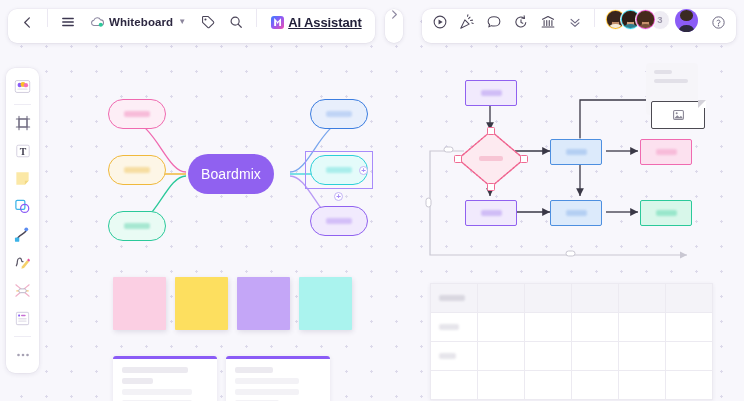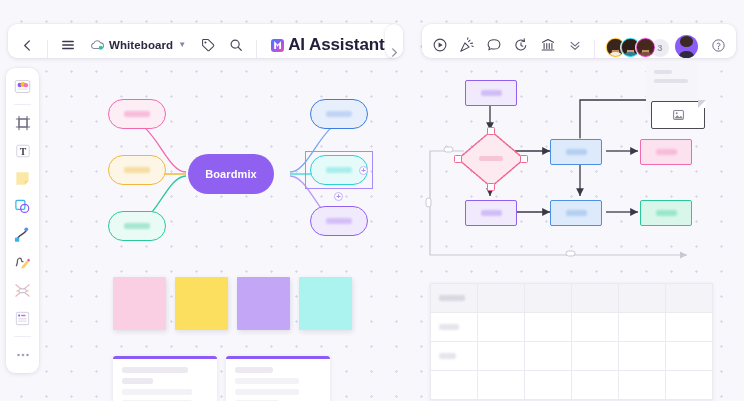--- a/index.html
+++ b/index.html
@@ -18,24 +18,24 @@
     background-size: 25px 25px;
     background-position: 9px 9px;
   }
 
   
   .topbar {
     position: absolute; top: 0; left: 0; right: 0; height: 50px;
     z-index: 40; pointer-events: none;
   }
   .bar-pill {
-    position: absolute; top: 24px; height: 34px;
+    position: absolute; top: 9px; height: 34px;
     background: #ffffff; border-radius: 9px;
     box-shadow: 0 1px 4px rgba(40,30,80,.10), 0 0 0 .5px rgba(40,30,80,.04);
-    display: flex; align-items: flex-end; pointer-events: auto;
+    display: flex; align-items: flex-start; pointer-events: auto;
   }
   .bar-left  { left: 8px;  padding: 0 6px; gap: 2px; }
   .bar-arrow { left: 385px; width: 18px; justify-content: center; }
   .bar-right { right: 8px; padding: 0 5px; gap: 1px; }
 
   .tbtn {
     width: 26px; height: 26px; border-radius: 6px;
     display: flex; align-items: center; justify-content: center;
     cursor: pointer; color: #4a4458; flex: none;
   }
@@ -58,21 +58,21 @@
     width: 13px; height: 13px; border-radius: 3px; flex: none;
     background: linear-gradient(135deg,#3b7dff 0%,#8b5cf6 45%,#ef4fb0 100%);
     position: relative; overflow: hidden;
   }
   .ai-logo::after {
     content: ""; position: absolute; left: 3px; top: 2.5px;
     width: 7px; height: 8px;
     background: #ffffff;
     clip-path: polygon(0 100%, 0 0, 50% 48%, 100% 0, 100% 100%, 72% 100%, 72% 42%, 50% 74%, 28% 42%, 28% 100%);
   }
-  .ai-text { font-size: 17px; color: #22203a; font-weight: 700; letter-spacing: -.1px; }
+  .ai-text { font-size: 13px; color: #22203a; font-weight: 700; letter-spacing: -.1px; text-decoration: underline; }
 
   
   .avatars { display: flex; align-items: center; padding-left: 4px; }
   .av {
     width: 21px; height: 21px; border-radius: 50%;
     border: 1.6px solid #fff; margin-left: -6px; flex: none;
     position: relative; overflow: hidden; cursor: pointer;
   }
   .av:first-child { margin-left: 0; }
   .av .face {
@@ -128,21 +128,21 @@
 
   
   .obj { position: absolute; }
   .blur-text { border-radius: 2px; filter: blur(.9px); opacity: .62; }
 
   
   .mm-center {
     width: 86px; height: 40px; border-radius: 20px;
     background: #9061f0; color: #fff; display: flex;
     align-items: center; justify-content: center;
-    font-size: 11px; font-weight: 700; letter-spacing: .1px;
+    font-size: 14px; font-weight: 400; letter-spacing: .1px;
     cursor: pointer;
   }
   .mm-node {
     width: 58px; height: 30px; border-radius: 15px;
     border: 1.5px solid; display: flex; align-items: center;
     justify-content: center; cursor: pointer;
   }
   .mm-node .blur-text { width: 26px; height: 6px; }
   .sel-rect {
     position: absolute; border: 1px solid #a78bfa; pointer-events: none;

